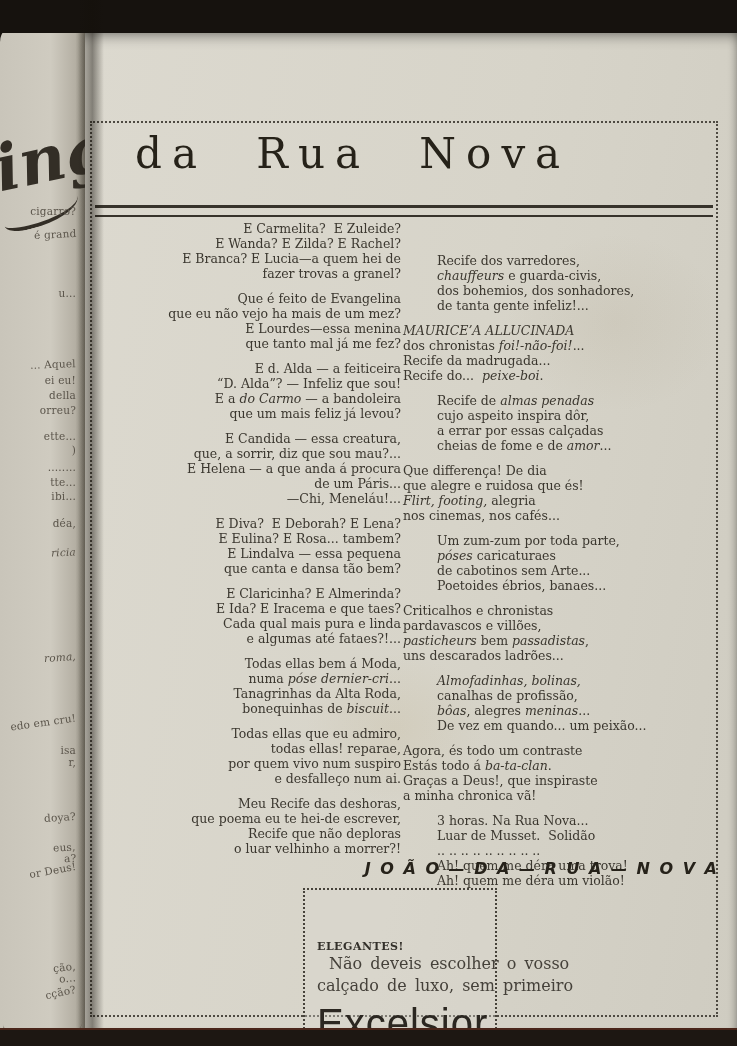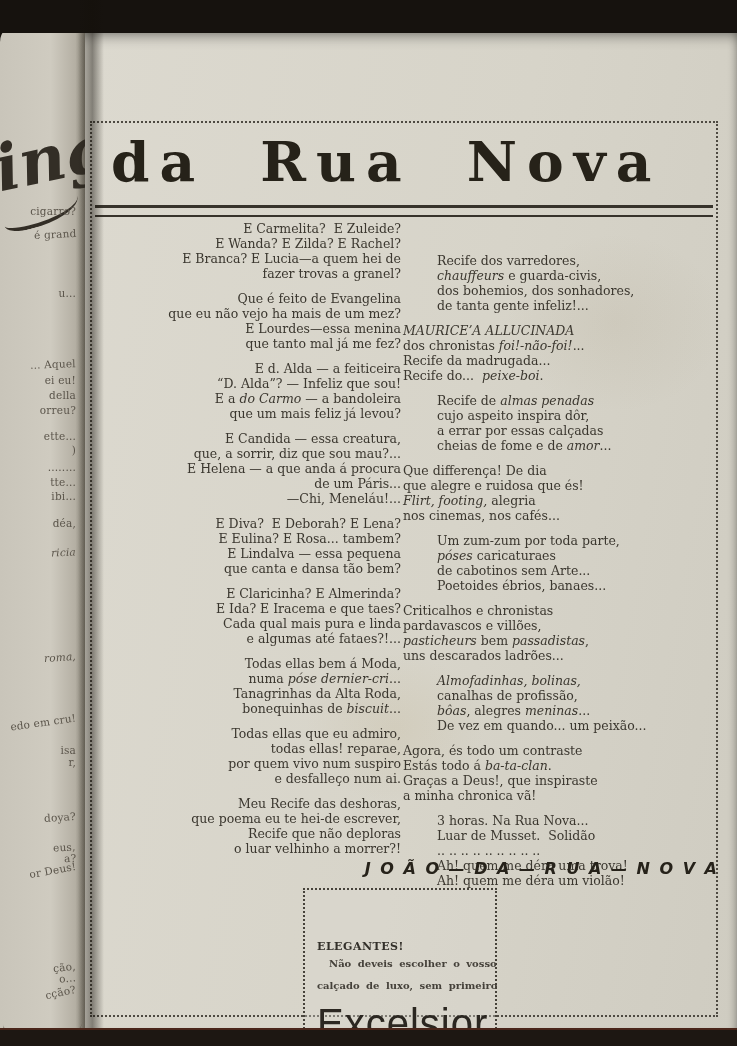--- a/index.html
+++ b/index.html
@@ -22,21 +22,21 @@
   
   .main-page{position:absolute;left:85px;top:33px;width:652px;height:997px;
     background:linear-gradient(100deg,#dcd9cf 0%,#d7d4c9 55%,#cfccc1 100%);
     box-shadow:inset 0 10px 14px -8px rgba(0,0,0,.45), inset -6px 0 10px -6px rgba(0,0,0,.35);}
   .stain1{position:absolute;left:220px;top:620px;width:180px;height:150px;border-radius:50%;
     background:radial-gradient(closest-side,rgba(165,140,80,.10),rgba(165,140,80,0));}
   .stain2{position:absolute;left:420px;top:200px;width:220px;height:180px;border-radius:50%;
     background:radial-gradient(closest-side,rgba(120,100,60,.07),rgba(120,100,60,0));}
   .frame{position:absolute;left:5px;top:88px;width:624px;height:892px;
     border:2px dotted #4e4a42;}
-  .page-title{position:absolute;left:26px;top:96px;width:560px;font-size:55px;font-weight:bold;
+  .page-title{position:absolute;left:50px;top:96px;width:560px;font-size:42px;font-weight:normal;
     color:#262219;letter-spacing:10px;word-spacing:26px;white-space:nowrap;}
   .title-rule{position:absolute;left:10px;top:172px;width:618px;height:7px;
     border-top:3px solid #37332b;border-bottom:2px solid #37332b;}
   
   .col{position:absolute;top:188px;font-size:12.5px;line-height:15px;color:#3b372f;
     white-space:pre-wrap;}
   .col-left{left:24px;width:292px;text-align:right;}
   .col-right{left:318px;width:330px;margin-top:32px;}
   .stanza{margin:0 0 10px 0;}
   .col-left .stanza.indent{margin-left:28px;}
@@ -45,21 +45,21 @@
   .pline i{font-style:italic;}
   
   .signature{position:absolute;left:0;top:826px;width:634px;text-align:right;
     font-family:"DejaVu Sans",sans-serif;font-weight:bold;font-size:16px;color:#26221a;
     letter-spacing:2px;white-space:nowrap;font-style:italic;}
   
   .ad-box{position:absolute;left:218px;top:855px;width:194px;height:180px;
     border:2px dotted #46423a;background:rgba(222,219,209,.35);padding:10px 12px 0 12px;
     box-sizing:border-box;}
   .ad-heading{font-size:11px;font-weight:bold;color:#33302a;letter-spacing:.5px;margin-top:40px;}
-  .ad-line{font-size:10px;color:#45413a;line-height:22px;word-spacing:3px;white-space:nowrap;font-weight:bold;}
+  .ad-line{font-size:16px;color:#45413a;line-height:22px;word-spacing:3px;white-space:nowrap;}
   .ad-line.first{text-indent:12px;}
   .ad-brand{margin-top:4px;text-align:center;font-family:"Liberation Sans",sans-serif;
     font-size:40px;font-weight:400;color:#2b2721;letter-spacing:1px;transform:scaleY(1.06);}
   
   .bottom-strip{position:absolute;left:0;bottom:0;width:737px;height:16px;
     background:#1d1712;border-top:2px solid #49251a;z-index:4;}
   .top-strip-shadow{position:absolute;left:0;top:0;width:737px;height:33px;background:#16120e;z-index:2;}
 </style>
 </head>
 <body>

